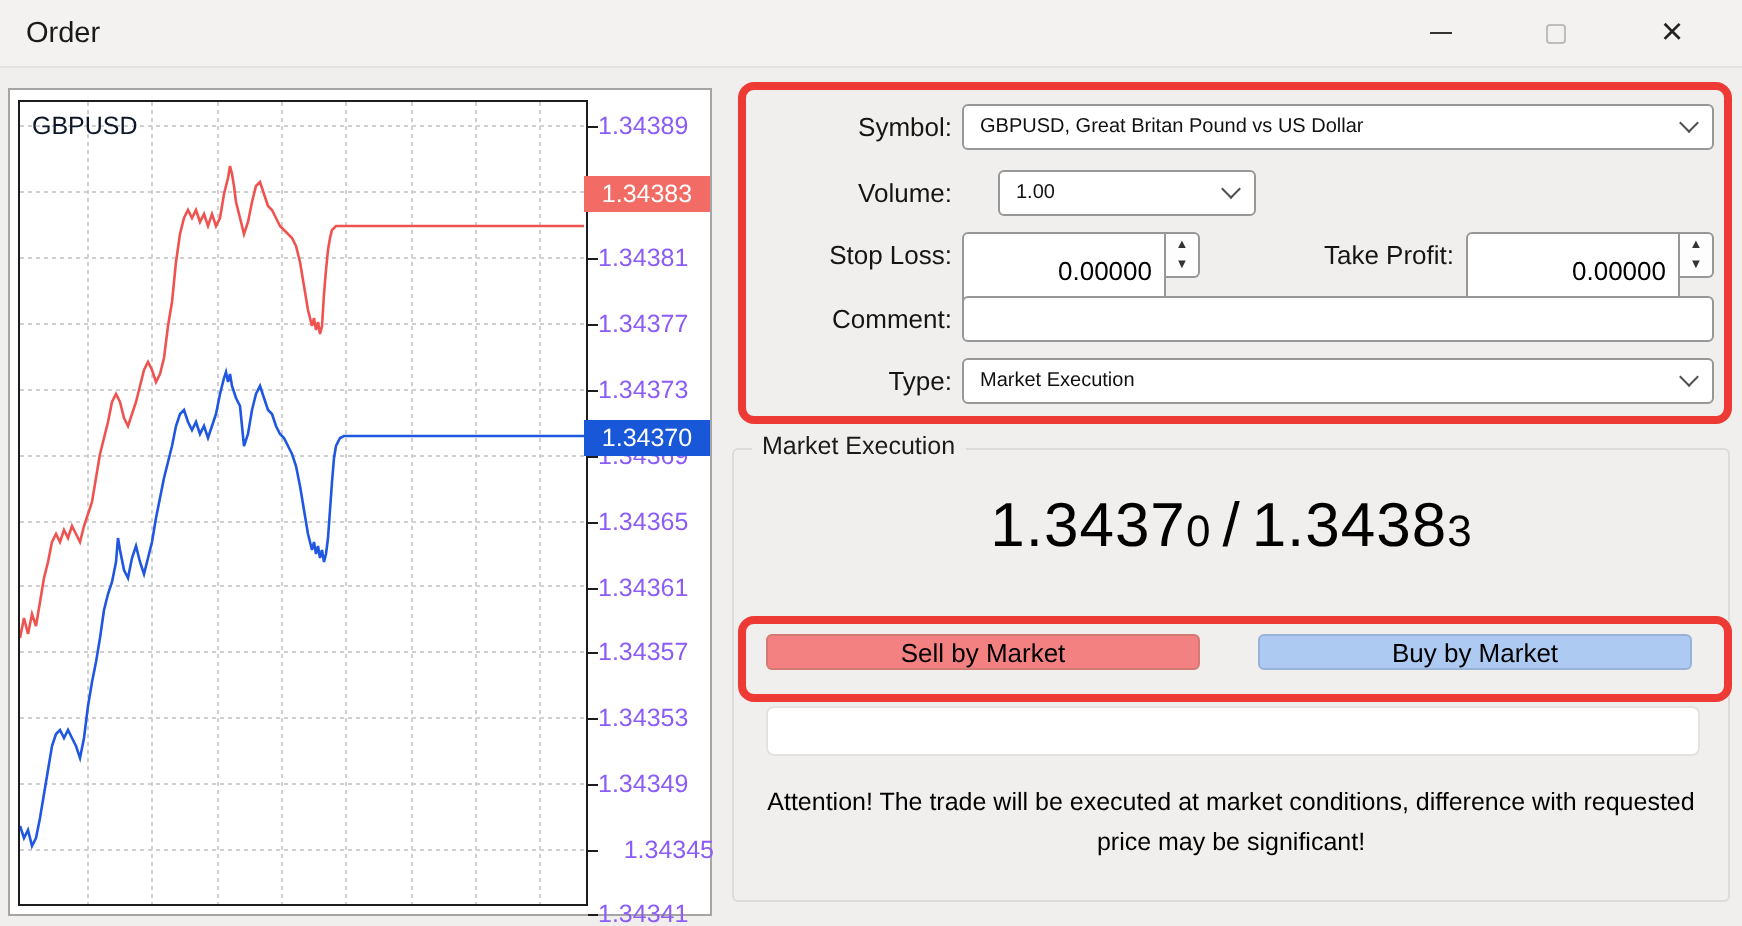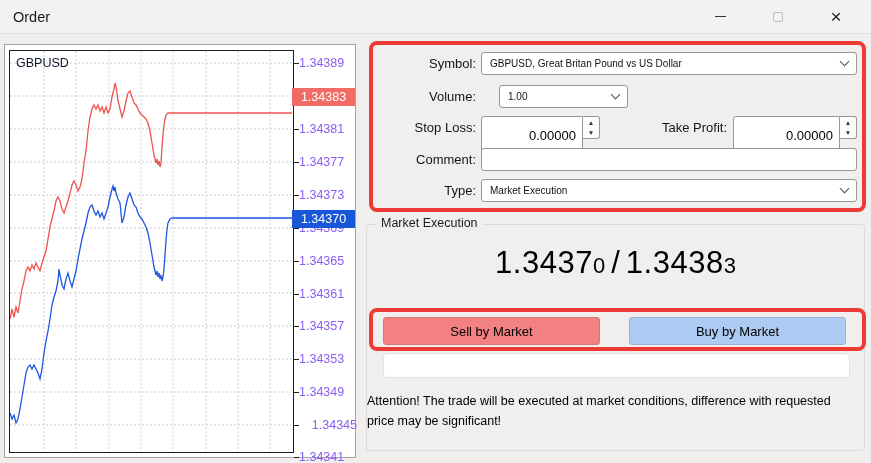--- a/index.html
+++ b/index.html
@@ -44,27 +44,27 @@
   .spin-up,.spin-down { flex:1; display:flex; align-items:center; justify-content:center; font-size:6.5px; color:#333; cursor:default; }
 
   
   .groupbox { position:absolute; left:366px; top:224px; width:499px; height:227px;
               border:1px solid #dcdbda; border-radius:3px; }
   .group-legend { position:absolute; top:-9px; left:9px; background:#f0efee; padding:0 5px; font-size:12.5px; color:#1a1a1a; }
   .price-line { position:absolute; top:20px; left:0; width:100%; text-align:center; color:#000; }
   .price-main { font-size:31px; letter-spacing:0.5px; }
   .price-sub { font-size:22px; }
   .price-sep { font-size:31px; padding:0 6px; }
-  .trade-btn { position:absolute; top:92px; height:28px; width:217px; border-radius:3px; font-size:13px;
+  .trade-btn { position:absolute; top:92px; height:18px; width:217px; border-radius:3px; font-size:13px;
                display:flex; align-items:center; justify-content:center; cursor:default; color:#000; }
   .sell-btn { left:16px; background:#f48181; border:1px solid #d47a76; }
   .buy-btn { left:262px; background:#accaf2; border:1px solid #9ab2d6; }
   .empty-box { position:absolute; left:16px; top:128px; width:467px; height:25px; background:#fff;
                border:1px solid #e3e2e1; border-radius:4px; }
-  .attention { position:absolute; top:166px; left:0; width:100%; font-size:12.5px;
+  .attention { position:absolute; top:166px; left:0; width:100%; text-align:center; font-size:12.5px;
                line-height:1.6; color:#000; }
   .attention .inner { display:inline-block; max-width:478px; }
 
   
   .annot { position:absolute; border:4px solid #ee3a34; border-radius:8px; z-index:50; pointer-events:none; }
   .annot-form { left:369px; top:41px; width:497px; height:171px; }
   .annot-buttons { left:369px; top:308px; width:497px; height:43px; }
 </style>
 </head>
 <body>

